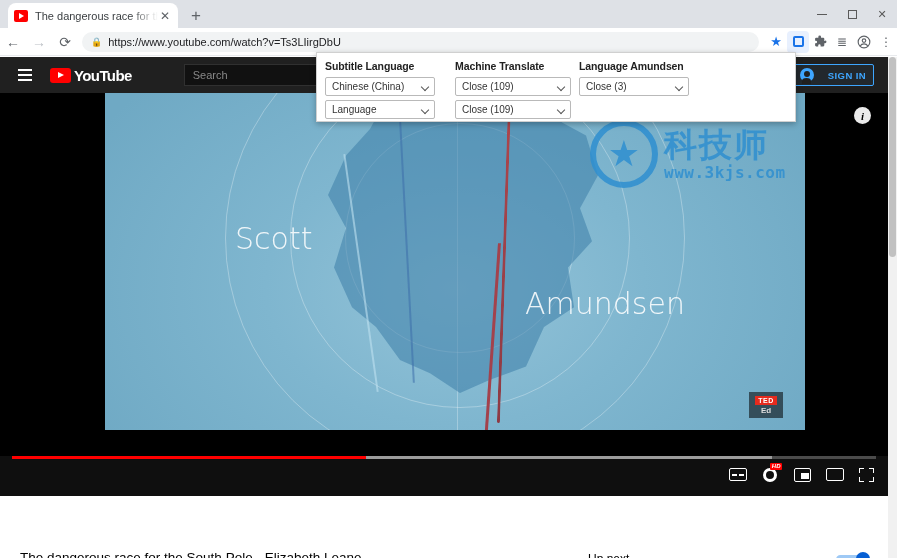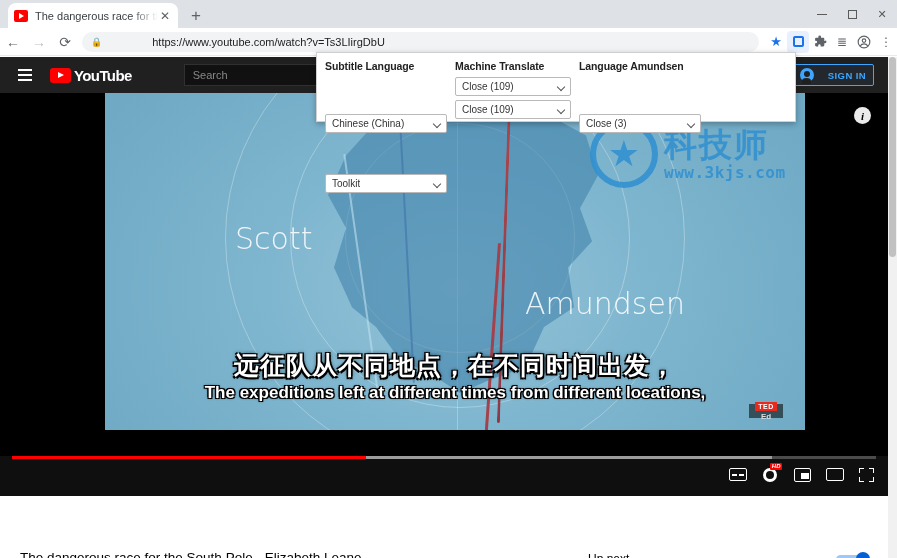--- a/index.html
+++ b/index.html
@@ -62,21 +62,21 @@
   .navbtn {
     width: 26px; height: 26px; display: flex; align-items: center;
     justify-content: center; color: #5f6368; font-size: 14px;
   }
   .navbtn.fwd { color: #bdc1c6; }
   .omnibox {
     flex: 1 1 auto; height: 20px; background: #f1f3f4; border-radius: 11px;
     margin: 0 6px 0 4px; display: flex; align-items: center; padding: 0 9px;
   }
   .lock { font-size: 9px; color: #5f6368; margin-right: 6px; }
-  .url { font-size: 11px; color: #202124; white-space: nowrap; overflow: hidden; margin-left: 44px; }
+  .url { font-size: 11px; color: #202124; white-space: nowrap; overflow: hidden; }
   .tbicon {
     width: 22px; height: 22px; display: flex; align-items: center;
     justify-content: center; color: #5f6368; font-size: 12px; flex: 0 0 auto;
   }
   .tbicon.star { color: #1a73e8; font-size: 13px; }
   .tbicon.ext-active {
     background: #e8f0fe; border-radius: 4px;
   }
   .ext-sq { width: 11px; height: 11px; border: 2px solid #1a73e8; border-radius: 2px; }
 
@@ -221,21 +221,21 @@
     line-height: 30px; letter-spacing: 1px;
   }
   .sub-en {
     color: #fff; font-size: 17px; font-weight: bold;
     font-family: "Liberation Sans", sans-serif;
     text-shadow: -1.3px -1.3px 0 #000, 1.3px -1.3px 0 #000,
                  -1.3px 1.3px 0 #000, 1.3px 1.3px 0 #000, 0 0 3px #000;
     line-height: 24px;
   }
   .teded-wm {
-    position: absolute; right: 22px; bottom: 12px; width: 34px; height: 14px;
+    position: absolute; right: 22px; bottom: 12px; width: 34px; height: 26px;
     background: rgba(0,0,0,0.55); display: flex; flex-direction: column;
     align-items: center; justify-content: center; gap: 1px;
   }
   .teded-top {
     background: #e62b1e; color: #fff; font-size: 7px; font-weight: bold;
     padding: 0 3px; letter-spacing: .5px; line-height: 9px;
   }
   .teded-bot { color: #ddd; font-size: 8px; font-weight: bold; line-height: 9px; }
   .info-btn {
     position: absolute; right: 17px; top: 14px; width: 17px; height: 17px;
@@ -399,21 +399,21 @@
     display: flex; align-items: center; padding: 0 16px 0 6px;
   }
   .ext-sel span {
     font-size: 10px; color: #333; white-space: nowrap; overflow: hidden;
   }
   .ext-sel::after {
     content: ""; position: absolute; right: 6px; top: 6px;
     width: 5px; height: 5px; border-right: 1.4px solid #555;
     border-bottom: 1.4px solid #555; transform: rotate(45deg);
   }
-  .ext-col.c1 .ext-sel, .ext-col.c3 .ext-sel { width: 122px; margin-top: 37px; }
+  .ext-col.c1 .ext-sel, .ext-col.c3 .ext-sel { width: 110px; }
   .ext-col.c2 .ext-sel { width: 116px; }
   .ext-col.c4 .ext-sel { width: 104px; }
 </style>
 </head>
 <body>
 
 <div class="app">
 
   <div class="tabstrip">
     <div class="tab">
@@ -500,24 +500,20 @@
         <div class="watermark">
           <div class="wm-circle">
             <span class="wm-star">★</span>
           </div>
           <div class="wm-text">
             <div class="wm-cn">科技师</div>
             <div class="wm-url">www.3kjs.com</div>
           </div>
         </div>
 
-        <div class="sub-wrap">
-          <div class="sub-cn">远征队从不同地点，在不同时间出发，</div>
-          <div class="sub-en">The expeditions left at different times from different locations,</div>
-        </div>
 
         <div class="teded-wm">
           <div class="teded-top">TED</div>
           <div class="teded-bot">Ed</div>
         </div>
       </div>
 
       <div class="info-btn">i</div>
 
       <div class="ctrl-bar">
@@ -577,21 +573,21 @@
     <div class="thumb"></div>
   </div>
 
   <div class="ext-panel">
     <div class="ext-col c1">
       <div class="ext-hdr">Subtitle Language</div>
       <div class="ext-sel">
         <span>Chinese (China)</span>
       </div>
       <div class="ext-sel">
-        <span>Toolkit</span>
+        <span>Language</span>
       </div>
     </div>
     <div class="ext-col c2">
       <div class="ext-hdr">Machine Translate</div>
       <div class="ext-sel">
         <span>Close (109)</span>
       </div>
       <div class="ext-sel">
         <span>Close (109)</span>
       </div>

